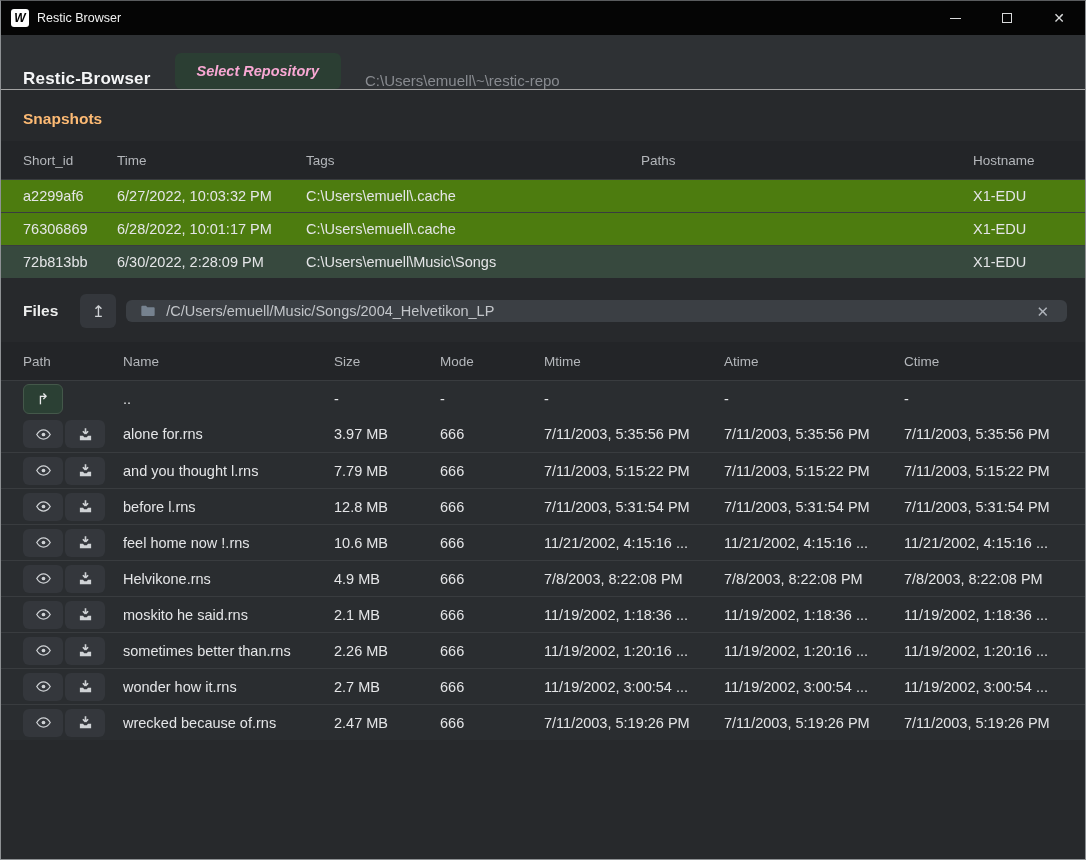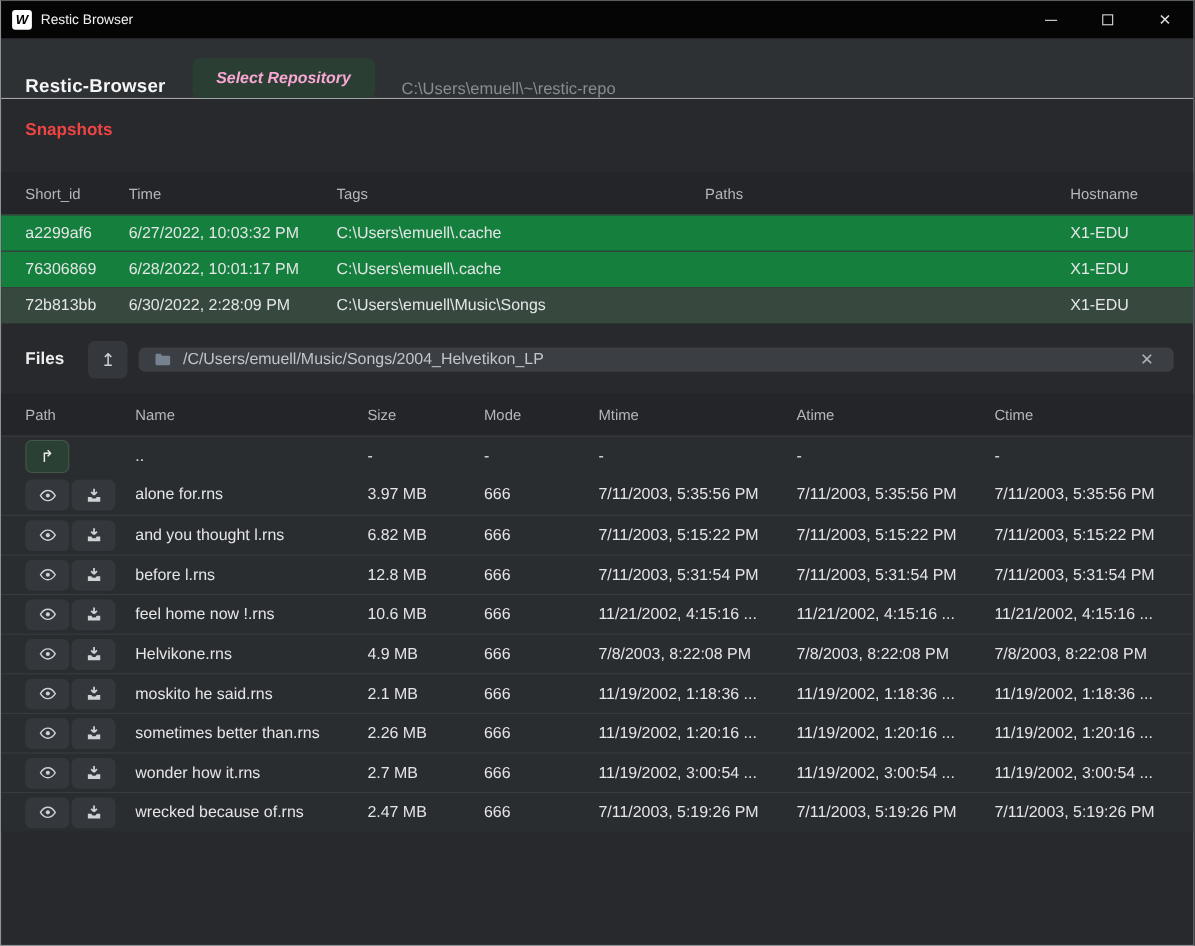--- a/index.html
+++ b/index.html
@@ -38,31 +38,31 @@
   }
   .app-title{ font-size:17px; font-weight:bold; color:#f4f5f6; letter-spacing:.2px; }
   .btn-green{
     background:#2b3e33; color:#f9a8d4; border:none; border-radius:6px;
     font-family:inherit; font-size:14.5px; font-weight:bold;
     padding:10px 22px; cursor:pointer;font-style:italic;
   }
   .repo-path{ color:#888b90; font-size:15px; }
   
   .section-title{
-    font-size:15.5px; font-weight:bold; color:#ef4444;
-    padding:0 22px; margin-top:20px; margin-bottom:29px;
+    font-size:15.5px; font-weight:bold; color:#fdba74;
+    padding:0 22px; margin-top:20px; margin-bottom:13px;
   }
   
   .thead{ background:#232528; color:#b4b7bb; font-size:13.5px; }
   .snap-grid{
     display:grid; grid-template-columns:94px 189px 335px 332px 1fr;
     align-items:center; padding:0 22px;
   }
   .snap-grid.thead{ height:38px; }
-  .snap-row{ height:33px; background:#15803d; border-top:1px solid #393c3f; font-size:14.5px; }
+  .snap-row{ height:33px; background:#4d7c0f; border-top:1px solid #393c3f; font-size:14.5px; }
   .snap-row:first-of-type{ border-top:none; }
   .snap-row.selected{ background:#37493e; }
   .cell{ overflow:hidden; white-space:nowrap; text-overflow:ellipsis; padding-right:10px; }
   
   .files-toolbar{
     display:flex; align-items:center; gap:10px;
     padding:0 18px 0 22px; margin:16px 0 14px 0;
   }
   .files-title{ font-size:15.5px; font-weight:bold; color:#eceded; margin-right:12px; }
   .icon-btn-sm{
@@ -230,21 +230,21 @@
           </svg>
         </button>
         <button class="icon-btn">
           <svg width="15" height="15" viewBox="0 0 24 24">
             <path d="M12 2v9m0 0l4.2-4.2M12 11L7.8 6.8" stroke="#cfd2d5" stroke-width="2.6" fill="none"></path>
             <path d="M3 14v7h18v-7h-5l-2 2.4h-4L8 14z" fill="#cfd2d5"></path>
           </svg>
         </button>
       </div>
       <div class="cell">and you thought l.rns</div>
-      <div class="cell">6.82 MB</div>
+      <div class="cell">7.79 MB</div>
       <div class="cell">666</div>
       <div class="cell">7/11/2003, 5:15:22 PM</div>
       <div class="cell">7/11/2003, 5:15:22 PM</div>
       <div class="cell">7/11/2003, 5:15:22 PM</div>
     </div>
 
     <div class="files-grid file-row">
       <div class="actions">
         <button class="icon-btn">
           <svg width="17" height="17" viewBox="0 0 24 24">

